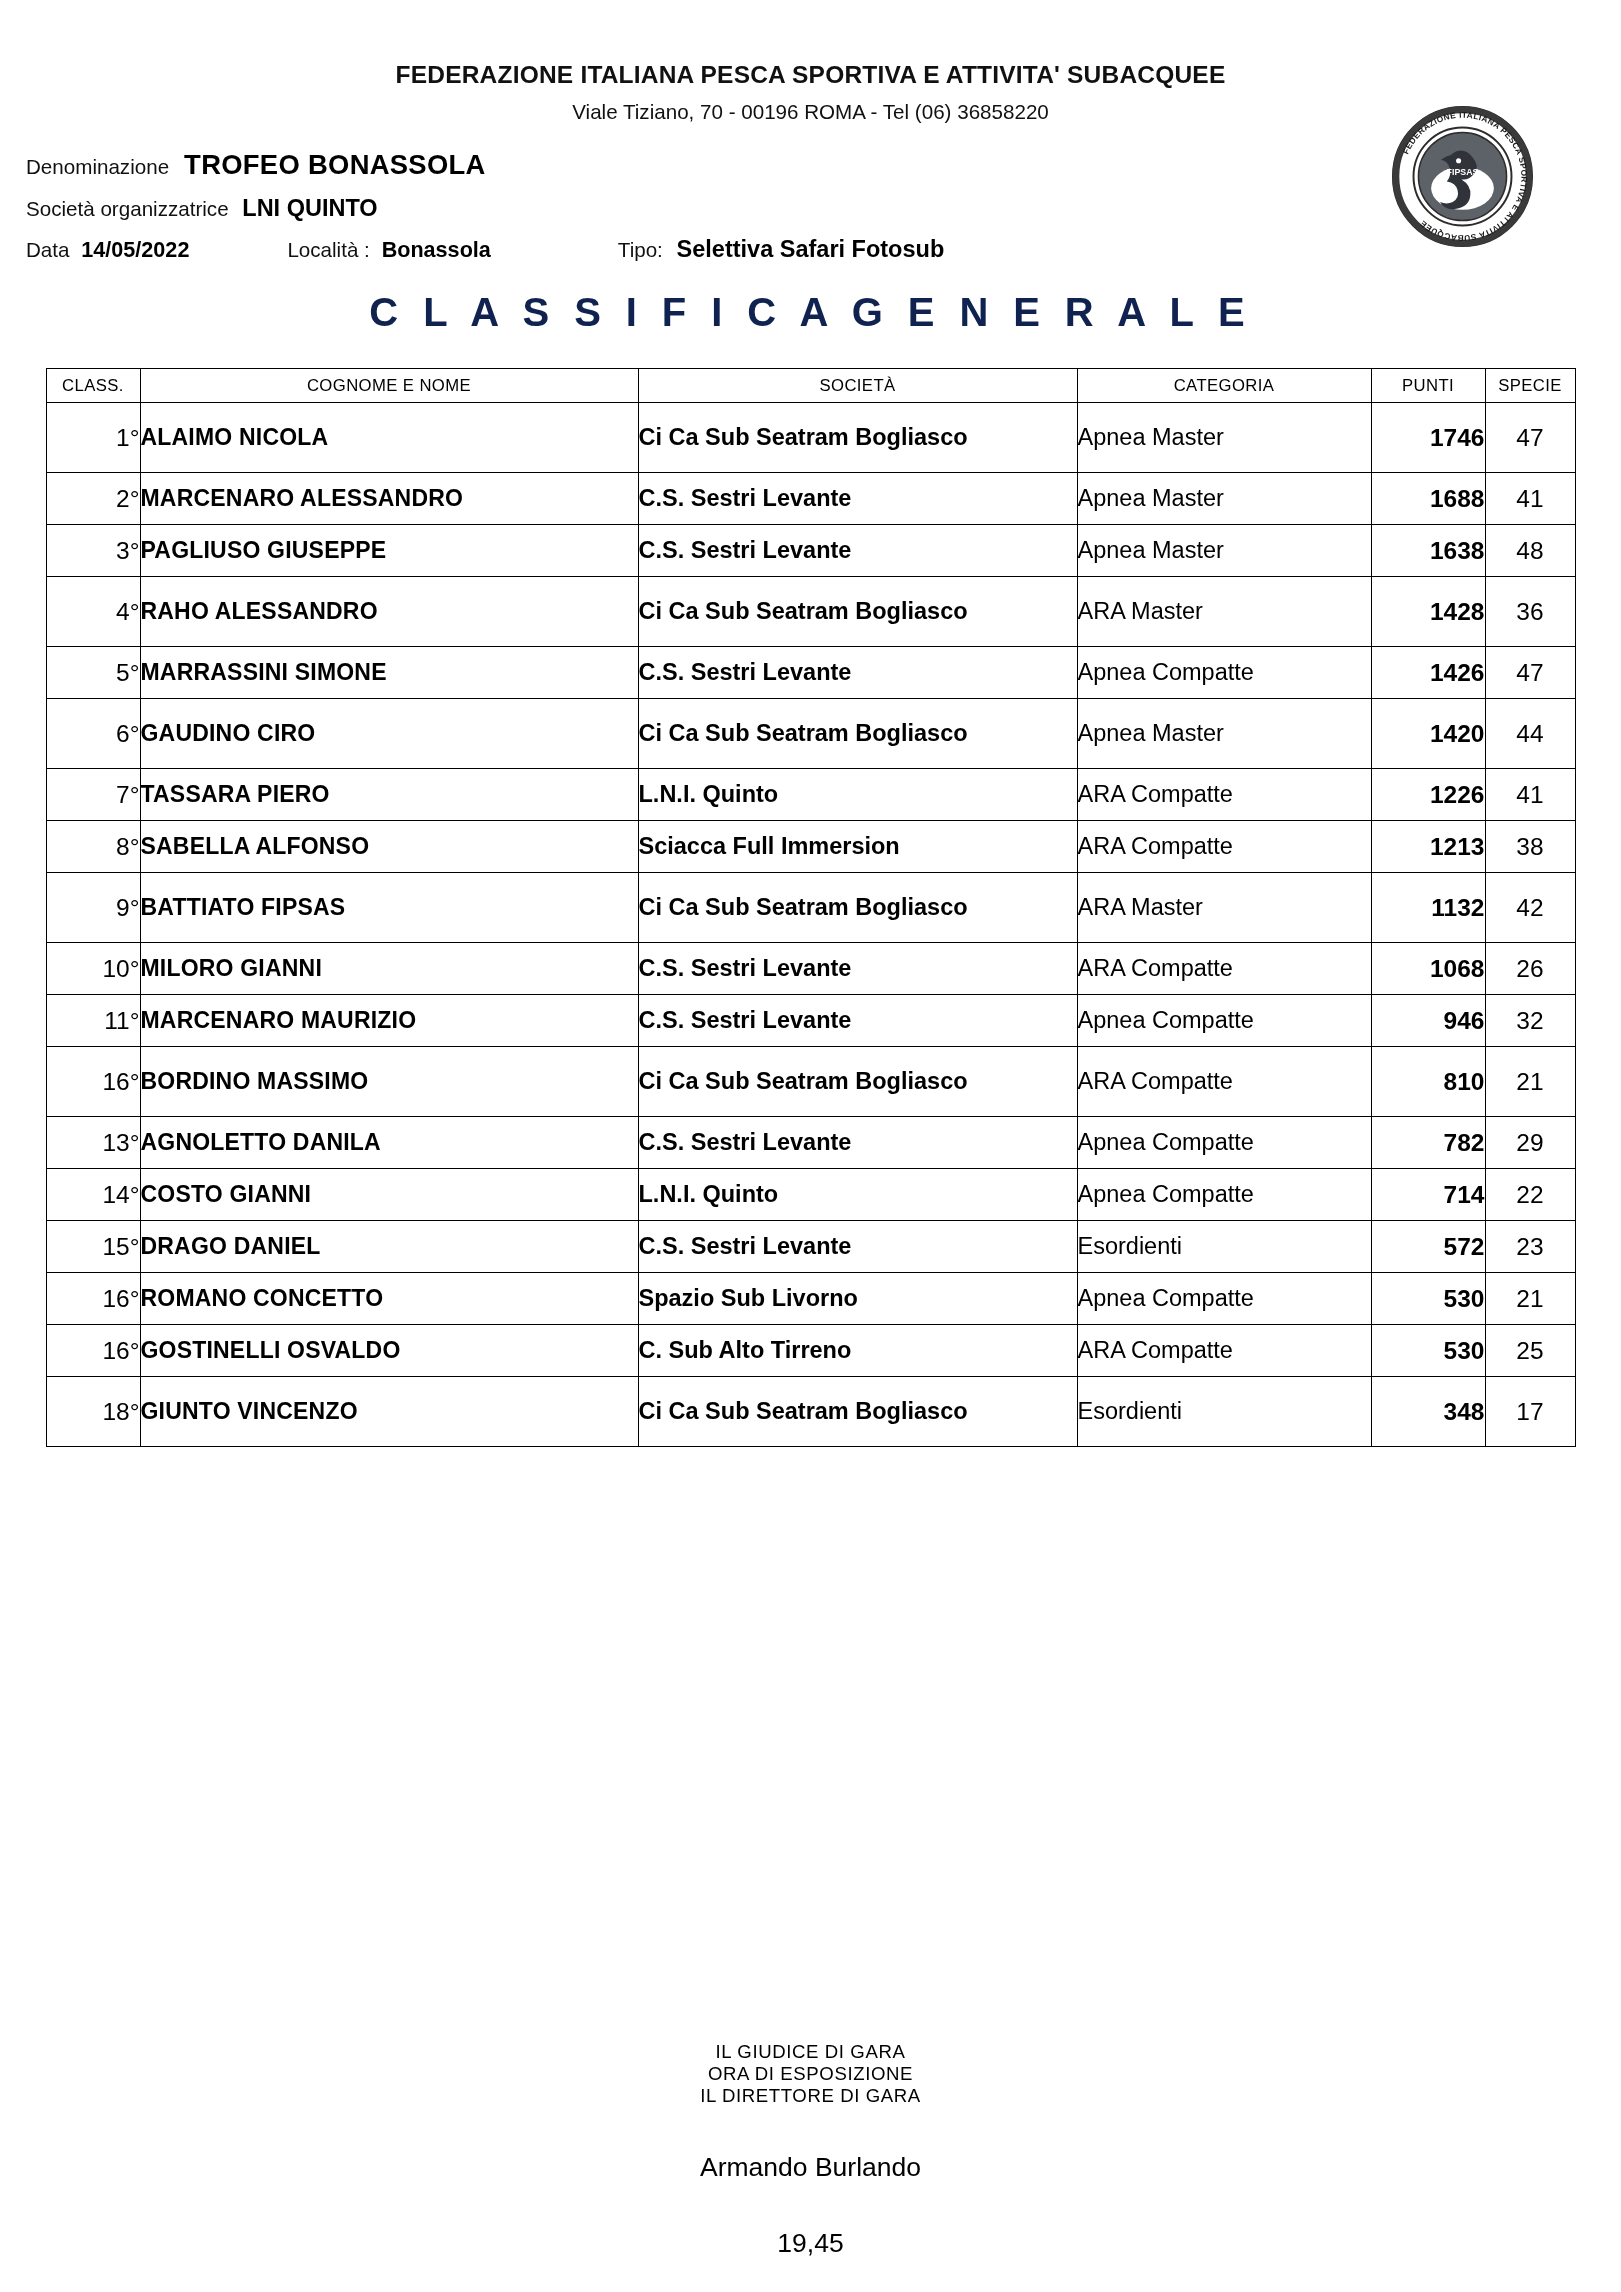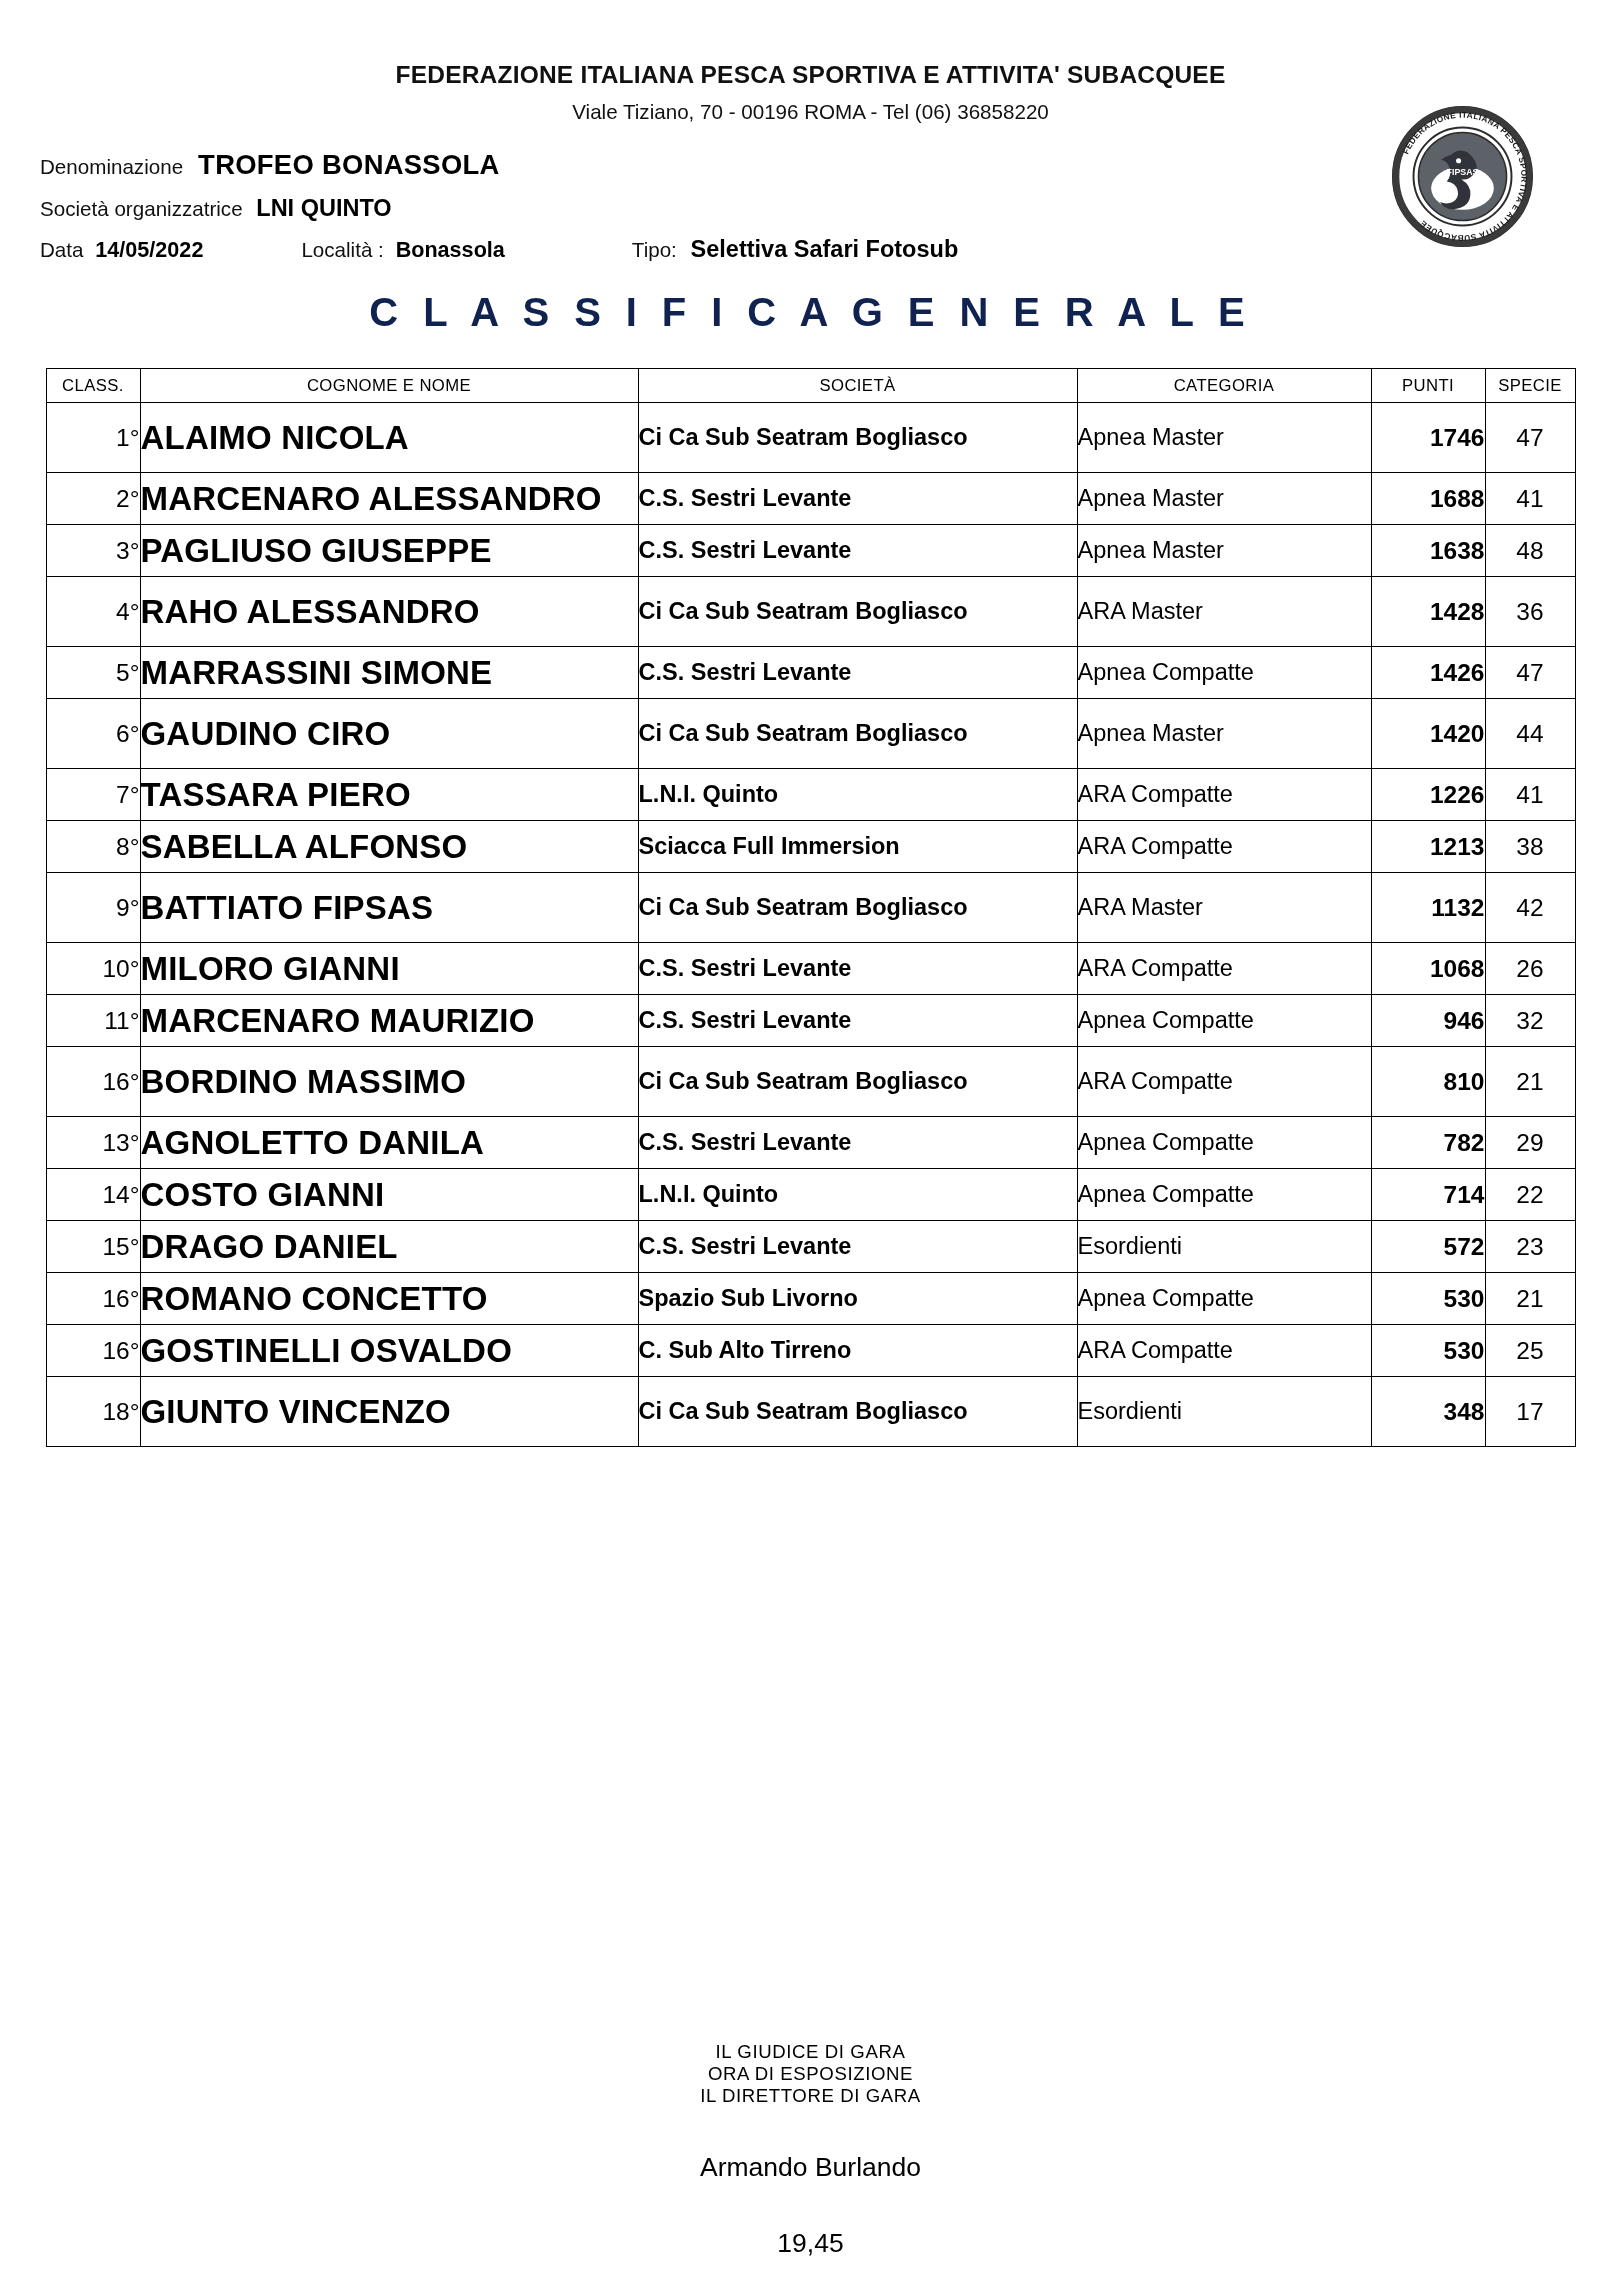--- a/index.html
+++ b/index.html
@@ -42,21 +42,21 @@
   .logo {
     position: absolute;
     right: 86px;
     top: 43px;
     width: 145px;
     height: 145px;
   }
 
   .meta {
     margin-top: 25.5px;
-    padding-left: 40px;
+    padding-left: 26px;
     font-size: 20.6px;
   }
   .meta-row {
     display: flex;
     align-items: baseline;
     margin-bottom: 13.7px;
   }
   .meta-label {
     font-weight: normal;
     font-size: 20.6px;
@@ -116,21 +116,21 @@
   col.c-cat   { width: 294px; }
   col.c-pts   { width: 114px; }
   col.c-spec  { width: 90px; }
 
   td.cl {
     text-align: right;
     padding-right: 11.8px;
     font-size: 24.5px;
   }
   td.nm {
-    font-size: 33px;
+    font-size: 23px;
     font-weight: bold;
     padding-left: 11.8px;
     letter-spacing: 0.2px;
   }
   td.so {
     font-size: 23.5px;
     font-weight: bold;
     padding-left: 11.8px;
     line-height: 1.14;
   }

